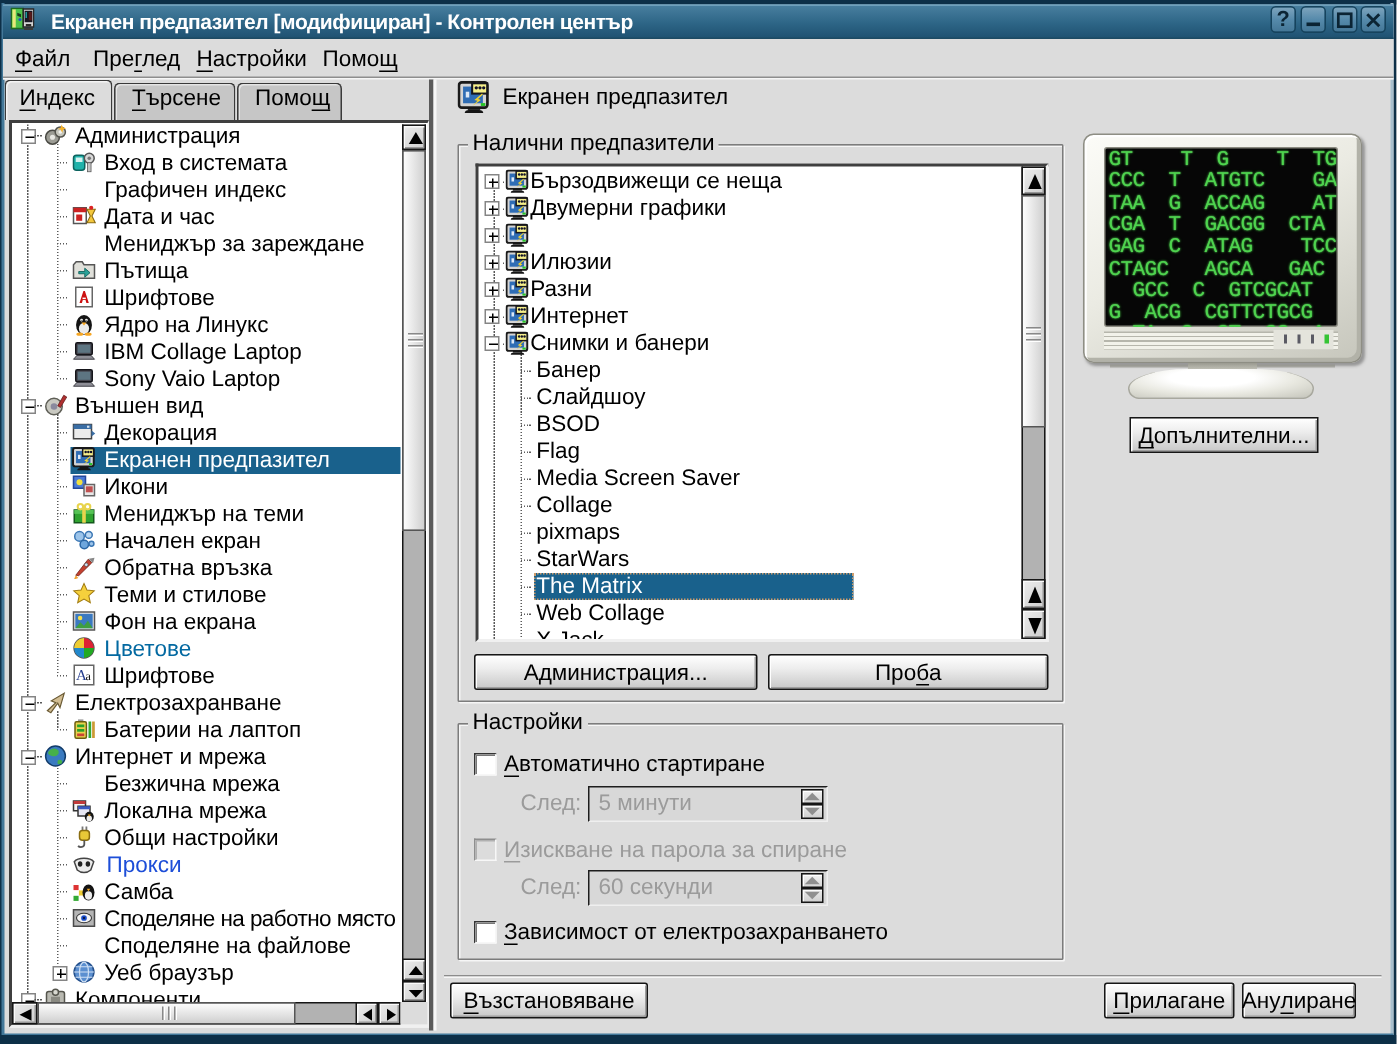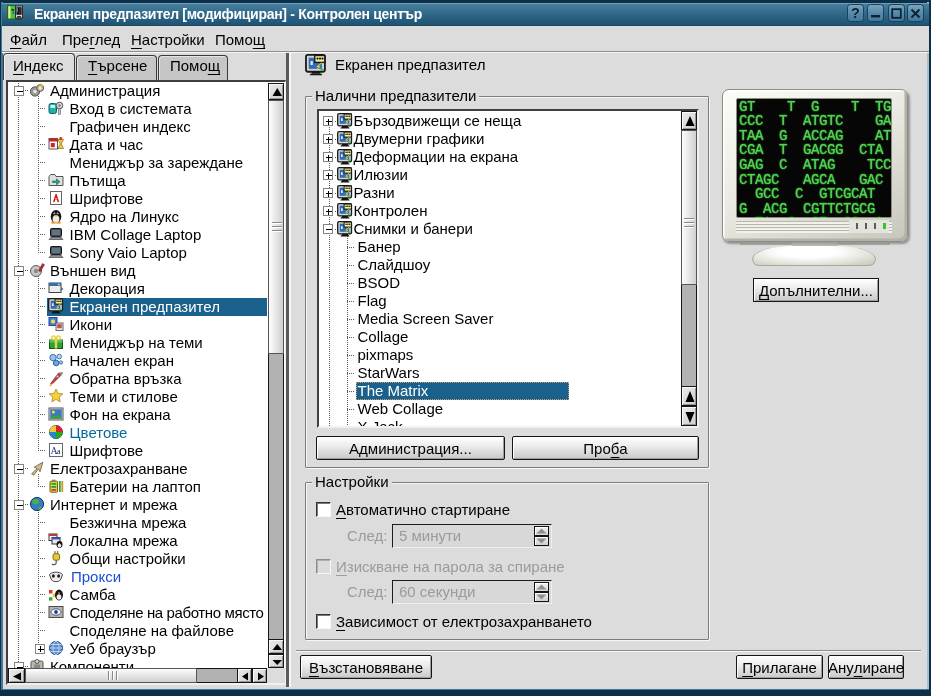--- a/index.html
+++ b/index.html
@@ -480,21 +480,20 @@
         <rect x="4" y="5.2" width="1.7" height="2.8" fill="#dce8f6"></rect>
         <rect x="7.1" y="1.1" width="7.3" height="5" fill="#f6ef8a" stroke="#16161d" stroke-width="1"></rect>
         <circle cx="9.1" cy="3.3" r=".8" fill="#101028"></circle>
         <circle cx="10.9" cy="3.3" r=".8" fill="#101028"></circle>
         <circle cx="12.7" cy="3.3" r=".8" fill="#101028"></circle>
         <path d="M11.9 6.1l-3.7 3.1 1.5.4-2.5 2.5 4.1-2.9-1.3-.5 2.3-2.1z" fill="#f2d22e"></path>
         <rect x="11.3" y="10.7" width="2.2" height="1.4" fill="#27c427"></rect>
         <rect x="5" y="12.9" width="6" height="1.1" fill="#151515"></rect>
         <path d="M3.5 15.5c0-1 .9-1.5 2-1.5h5c1.1 0 2 .5 2 1.5z" fill="#151515"></path>
       </svg></div>
-<div class="lbl" style="left:34.5px;top:37px;color:#000">Деформации на екрана</div>
 <div class="exp" style="left:4px;top:59.0px">
       <div class="expH"></div>
       <div class="expV"></div>
     </div>
 <div class="hdot" style="left:16px;top:64px;width:3px"></div>
 <div class="ic" style="left:18px;top:56px"><svg width="16" height="16" viewBox="0 0 16 16">
         <rect x="0.7" y="0.7" width="13.8" height="12.2" rx="1.4" fill="#d4d4d4" stroke="#1a1a1a" stroke-width="1.3"></rect>
         <rect x="2.7" y="2.7" width="9.6" height="8.1" fill="#2f6db5"></rect>
         <rect x="4" y="5.2" width="1.7" height="2.8" fill="#dce8f6"></rect>
         <rect x="7.1" y="1.1" width="7.3" height="5" fill="#f6ef8a" stroke="#16161d" stroke-width="1"></rect>
@@ -537,21 +536,21 @@
         <rect x="4" y="5.2" width="1.7" height="2.8" fill="#dce8f6"></rect>
         <rect x="7.1" y="1.1" width="7.3" height="5" fill="#f6ef8a" stroke="#16161d" stroke-width="1"></rect>
         <circle cx="9.1" cy="3.3" r=".8" fill="#101028"></circle>
         <circle cx="10.9" cy="3.3" r=".8" fill="#101028"></circle>
         <circle cx="12.7" cy="3.3" r=".8" fill="#101028"></circle>
         <path d="M11.9 6.1l-3.7 3.1 1.5.4-2.5 2.5 4.1-2.9-1.3-.5 2.3-2.1z" fill="#f2d22e"></path>
         <rect x="11.3" y="10.7" width="2.2" height="1.4" fill="#27c427"></rect>
         <rect x="5" y="12.9" width="6" height="1.1" fill="#151515"></rect>
         <path d="M3.5 15.5c0-1 .9-1.5 2-1.5h5c1.1 0 2 .5 2 1.5z" fill="#151515"></path>
       </svg></div>
-<div class="lbl" style="left:34.5px;top:91px;color:#000">Контролен</div>
+<div class="lbl" style="left:34.5px;top:91px;color:#000">Интернет</div>
 <div class="exp" style="left:4px;top:113.0px">
       <div class="expH"></div>
     </div>
 <div class="hdot" style="left:16px;top:118px;width:3px"></div>
 <div class="ic" style="left:18px;top:110px"><svg width="16" height="16" viewBox="0 0 16 16">
         <rect x="0.7" y="0.7" width="13.8" height="12.2" rx="1.4" fill="#d4d4d4" stroke="#1a1a1a" stroke-width="1.3"></rect>
         <rect x="2.7" y="2.7" width="9.6" height="8.1" fill="#2f6db5"></rect>
         <rect x="4" y="5.2" width="1.7" height="2.8" fill="#dce8f6"></rect>
         <rect x="7.1" y="1.1" width="7.3" height="5" fill="#f6ef8a" stroke="#16161d" stroke-width="1"></rect>
         <circle cx="9.1" cy="3.3" r=".8" fill="#101028"></circle>

